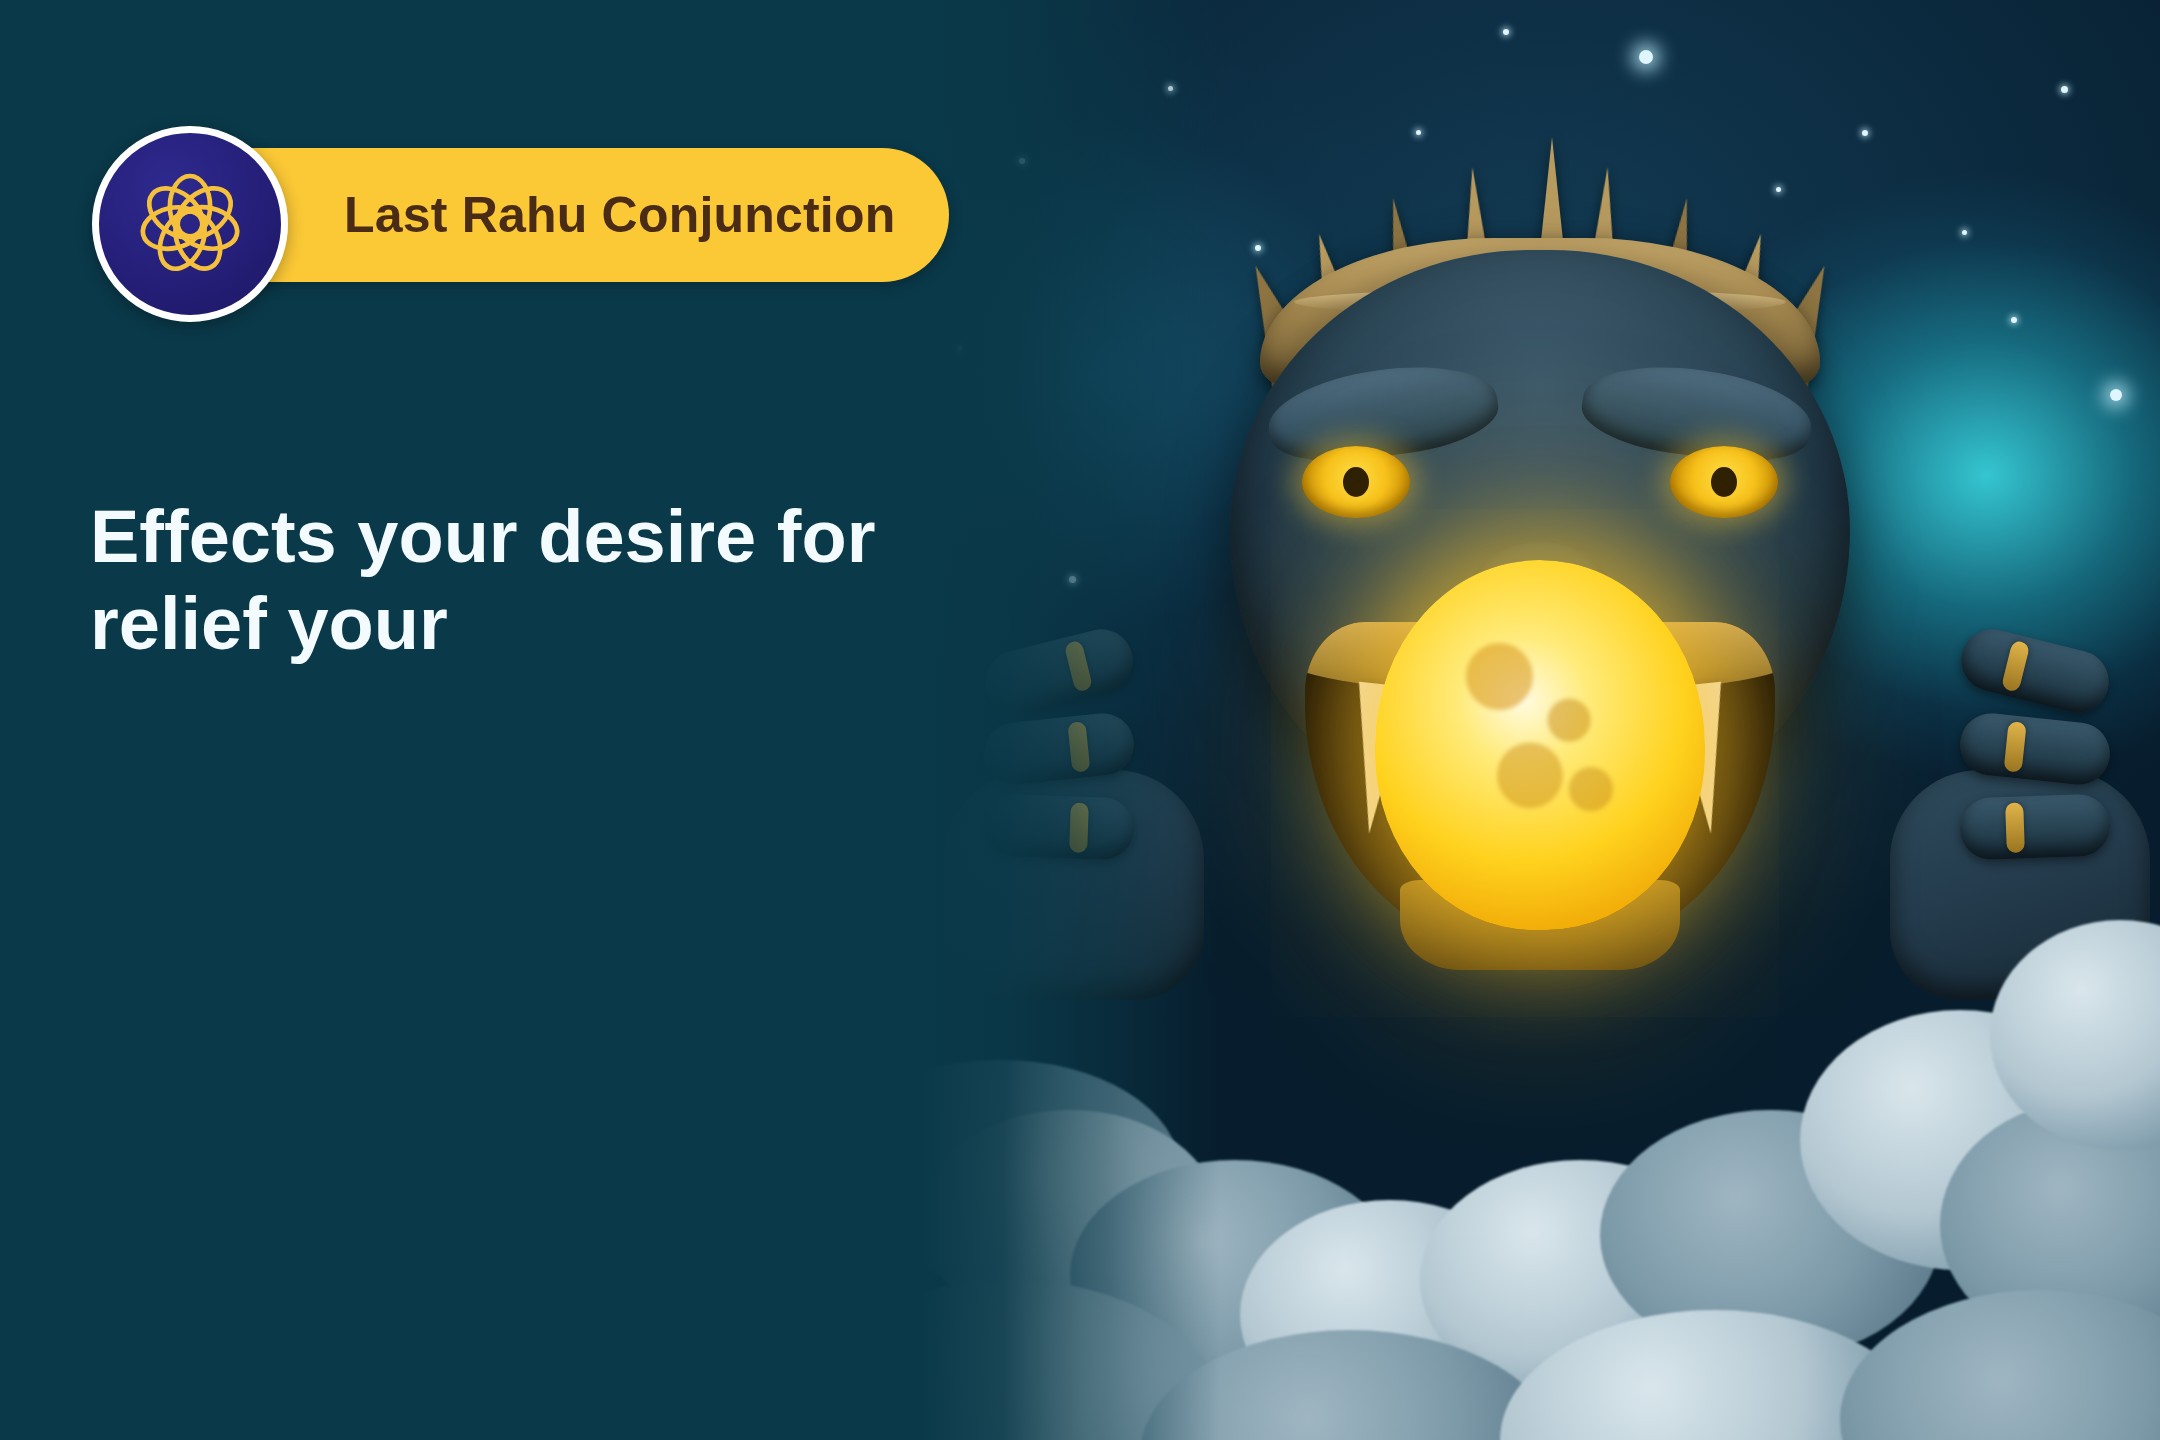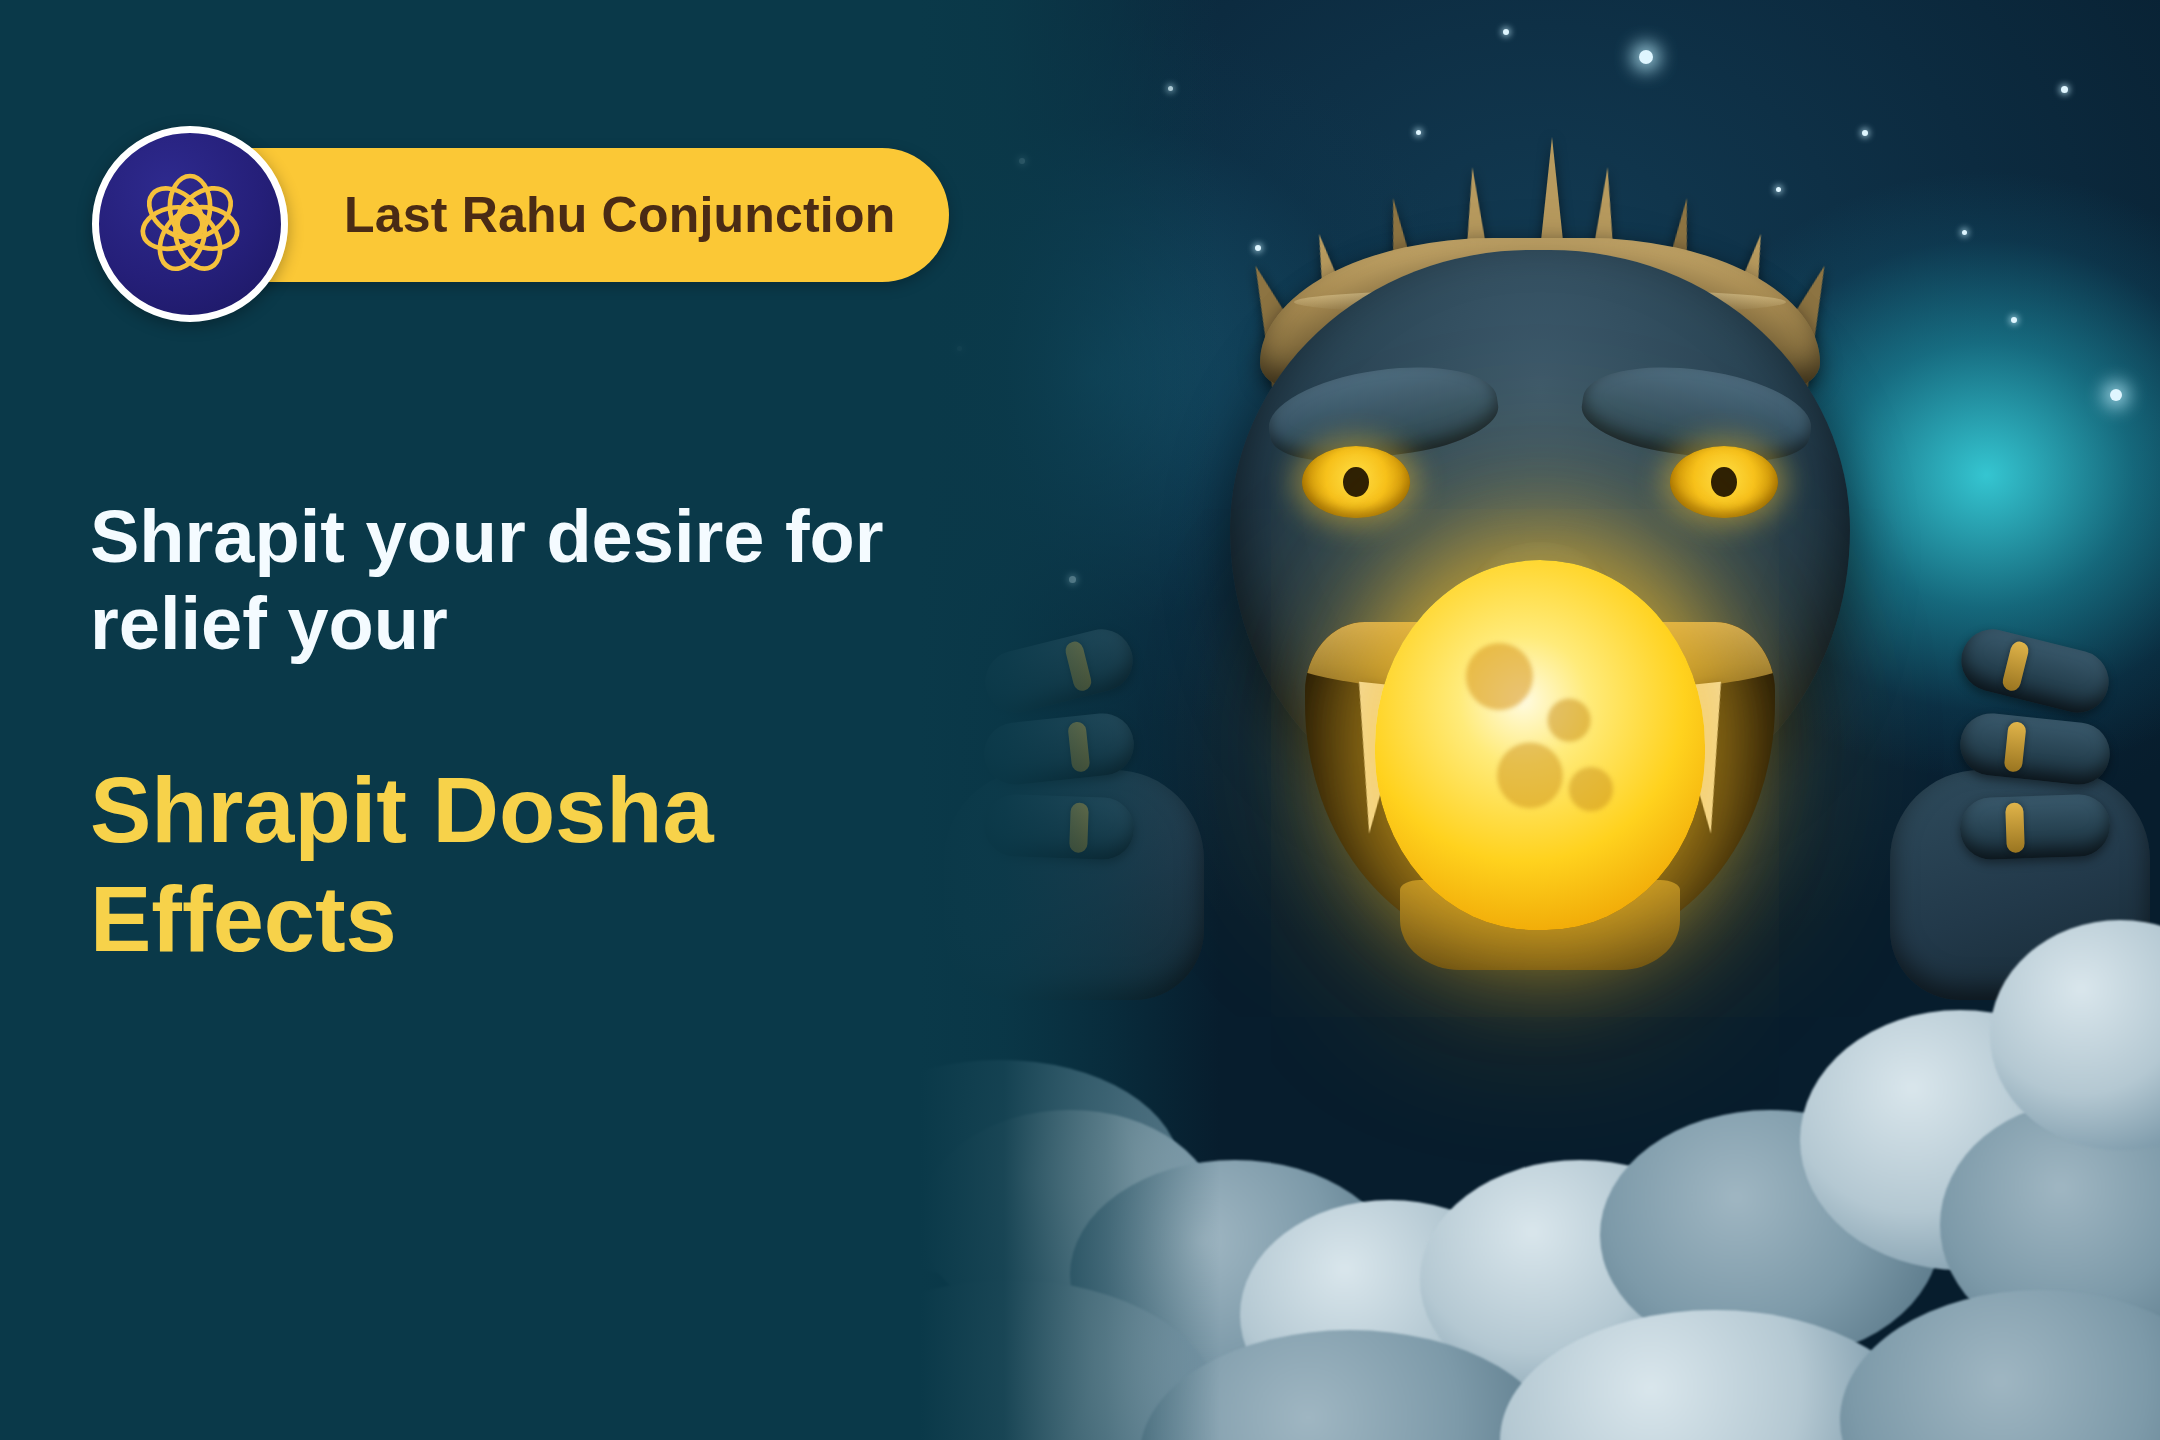--- a/index.html
+++ b/index.html
@@ -424,24 +424,20 @@
           <ellipse cx="60" cy="44" rx="18" ry="27" transform="rotate(102.8 60 60)"></ellipse>
           <ellipse cx="60" cy="44" rx="18" ry="27" transform="rotate(154.2 60 60)"></ellipse>
           <ellipse cx="60" cy="44" rx="18" ry="27" transform="rotate(205.6 60 60)"></ellipse>
           <ellipse cx="60" cy="44" rx="18" ry="27" transform="rotate(257 60 60)"></ellipse>
           <ellipse cx="60" cy="44" rx="18" ry="27" transform="rotate(308.4 60 60)"></ellipse>
         </svg>
       </div>
     </div>
 
     <div class="headline">
-      <span>Shrapit your desire for</span>
+      <span>Effects your desire for</span>
       <span>relief your</span>
     </div>
 
-    <div class="headline-gold">
-      <span>Shrapit Dosha</span>
-      <span>Effects</span>
-    </div>
 
 
   </div>
 </div>
 
 </body></html>

